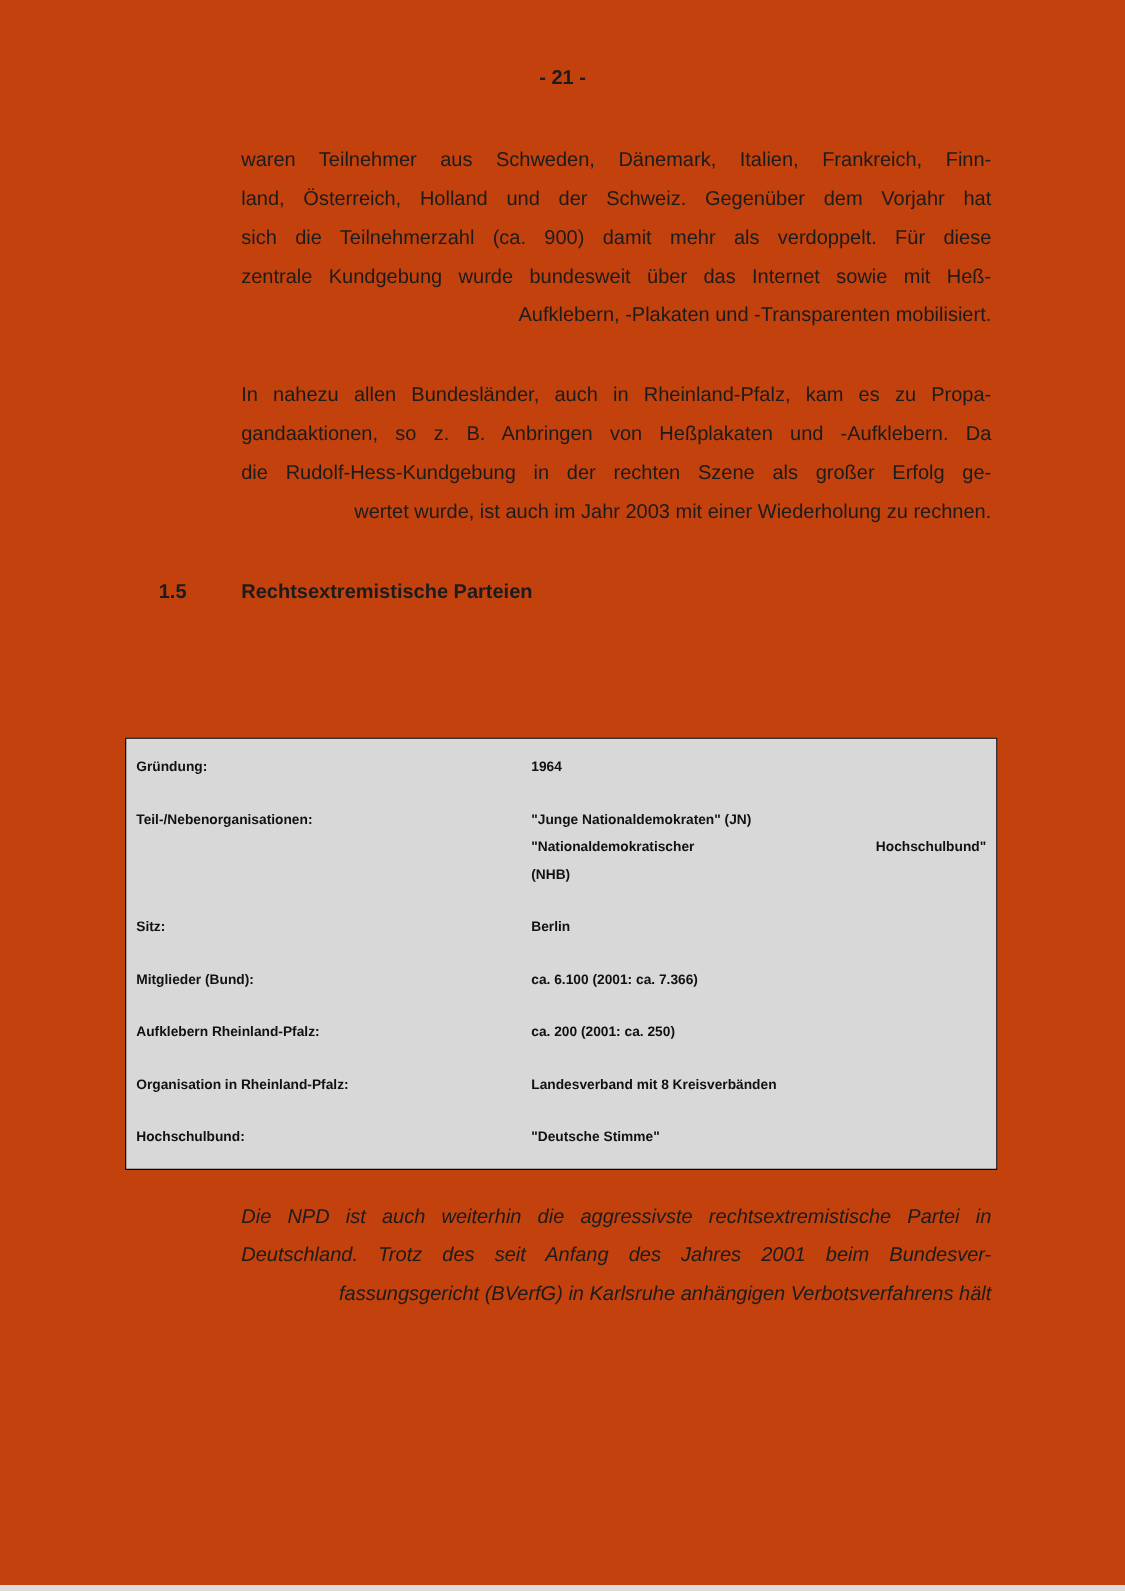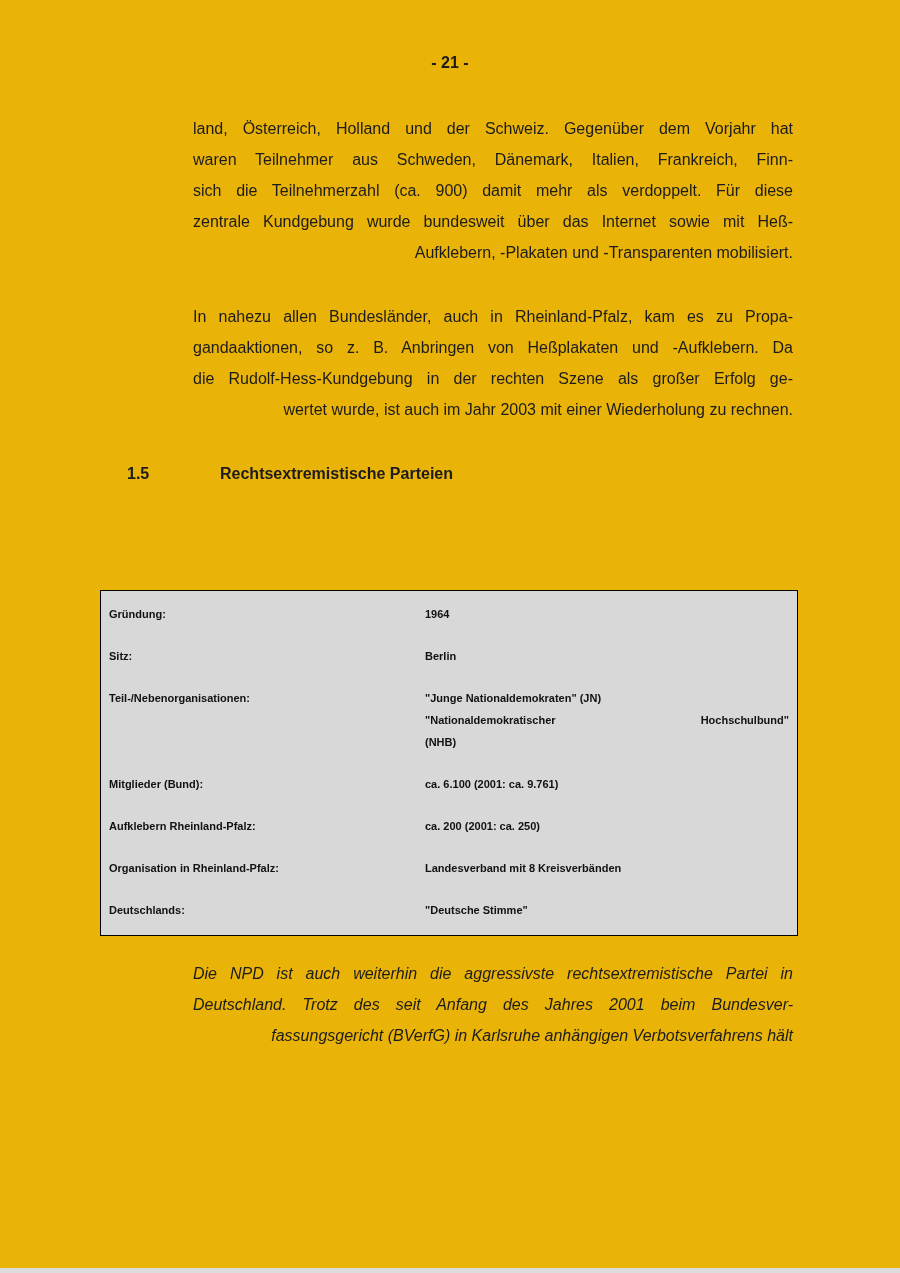--- a/index.html
+++ b/index.html
@@ -4,21 +4,21 @@
 <style>
   html, body {
     margin: 0;
     padding: 0;
     background: #ffffff;
   }
   .page {
     position: relative;
     width: 900px;
     height: 1273px;
-    background: #eab308;
+    background: #c2410c;
     font-family: "Liberation Sans", "DejaVu Sans", sans-serif;
     color: #1c1c1c;
     overflow: hidden;
   }
   .page-number {
     position: absolute;
     top: 52px;
     left: 0;
     width: 900px;
     text-align: center;
@@ -42,21 +42,21 @@
     text-align-last: justify;
   }
   .heading, .subheading {
     position: absolute;
     left: 127px;
     width: 670px;
     display: flex;
     font-size: 16px;
     line-height: 22px;
   }
-  .heading { top: 463px; font-weight: bold; gap: 27px; }
+  .heading { top: 463px; font-weight: bold; }
   .subheading { top: 526px; font-weight: normal; }
   .hnum {
     flex: 0 0 66px;
   }
   .bold { font-weight: bold; }
   .npd { margin-left: 6px; }
   .info-table {
     position: absolute;
     left: 100px;
     top: 590px;
@@ -93,22 +93,22 @@
   }
 </style>
 </head>
 <body>
 
 <div class="page">
 
   <div class="page-number">- 21 -</div>
 
   <div class="para p1">
+      <div class="line stretch">waren Teilnehmer aus Schweden, Dänemark, Italien, Frankreich, Finn-</div>
       <div class="line stretch">land, Österreich, Holland und der Schweiz. Gegenüber dem Vorjahr hat</div>
-      <div class="line stretch">waren Teilnehmer aus Schweden, Dänemark, Italien, Frankreich, Finn-</div>
       <div class="line stretch">sich die Teilnehmerzahl (ca. 900) damit mehr als verdoppelt. Für diese</div>
       <div class="line stretch">zentrale Kundgebung wurde bundesweit über das Internet sowie mit Heß-</div>
       <div class="line">Aufklebern, -Plakaten und -Transparenten mobilisiert.</div>
     </div>
 
   <div class="para p2">
       <div class="line stretch">In nahezu allen Bundesländer, auch in Rheinland-Pfalz, kam es zu Propa-</div>
       <div class="line stretch">gandaaktionen, so z. B. Anbringen von Heßplakaten und -Aufklebern. Da</div>
       <div class="line stretch">die Rudolf-Hess-Kundgebung in der rechten Szene als großer Erfolg ge-</div>
       <div class="line">wertet wurde, ist auch im Jahr 2003 mit einer Wiederholung zu rechnen.</div>
@@ -121,53 +121,53 @@
 
 
   <div class="info-table">
       <div class="info-row">
         <div class="info-label">Gründung:</div>
         <div class="info-value">
           <div class="vline">1964</div>
         </div>
       </div>
       <div class="info-row">
-        <div class="info-label">Sitz:</div>
-        <div class="info-value">
-          <div class="vline">Berlin</div>
-        </div>
-      </div>
-      <div class="info-row">
         <div class="info-label">Teil-/Nebenorganisationen:</div>
         <div class="info-value">
           <div class="vline">"Junge Nationaldemokraten" (JN)</div>
           <div class="vline stretch">"Nationaldemokratischer Hochschulbund"</div>
           <div class="vline">(NHB)</div>
         </div>
       </div>
       <div class="info-row">
+        <div class="info-label">Sitz:</div>
+        <div class="info-value">
+          <div class="vline">Berlin</div>
+        </div>
+      </div>
+      <div class="info-row">
         <div class="info-label">Mitglieder (Bund):</div>
         <div class="info-value">
-          <div class="vline">ca. 6.100 (2001: ca. 9.761)</div>
+          <div class="vline">ca. 6.100 (2001: ca. 7.366)</div>
         </div>
       </div>
       <div class="info-row">
         <div class="info-label">Aufklebern Rheinland-Pfalz:</div>
         <div class="info-value">
           <div class="vline">ca. 200 (2001: ca. 250)</div>
         </div>
       </div>
       <div class="info-row">
         <div class="info-label">Organisation in Rheinland-Pfalz:</div>
         <div class="info-value">
           <div class="vline">Landesverband mit 8 Kreisverbänden</div>
         </div>
       </div>
       <div class="info-row">
-        <div class="info-label">Deutschlands:</div>
+        <div class="info-label">Hochschulbund:</div>
         <div class="info-value">
           <div class="vline">"Deutsche Stimme"</div>
         </div>
       </div>
     </div>
 
   <div class="para p3">
       <div class="line stretch">Die NPD ist auch weiterhin die aggressivste rechtsextremistische Partei in</div>
       <div class="line stretch">Deutschland. Trotz des seit Anfang des Jahres 2001 beim Bundesver-</div>
       <div class="line">fassungsgericht (BVerfG) in Karlsruhe anhängigen Verbotsverfahrens hält</div>

